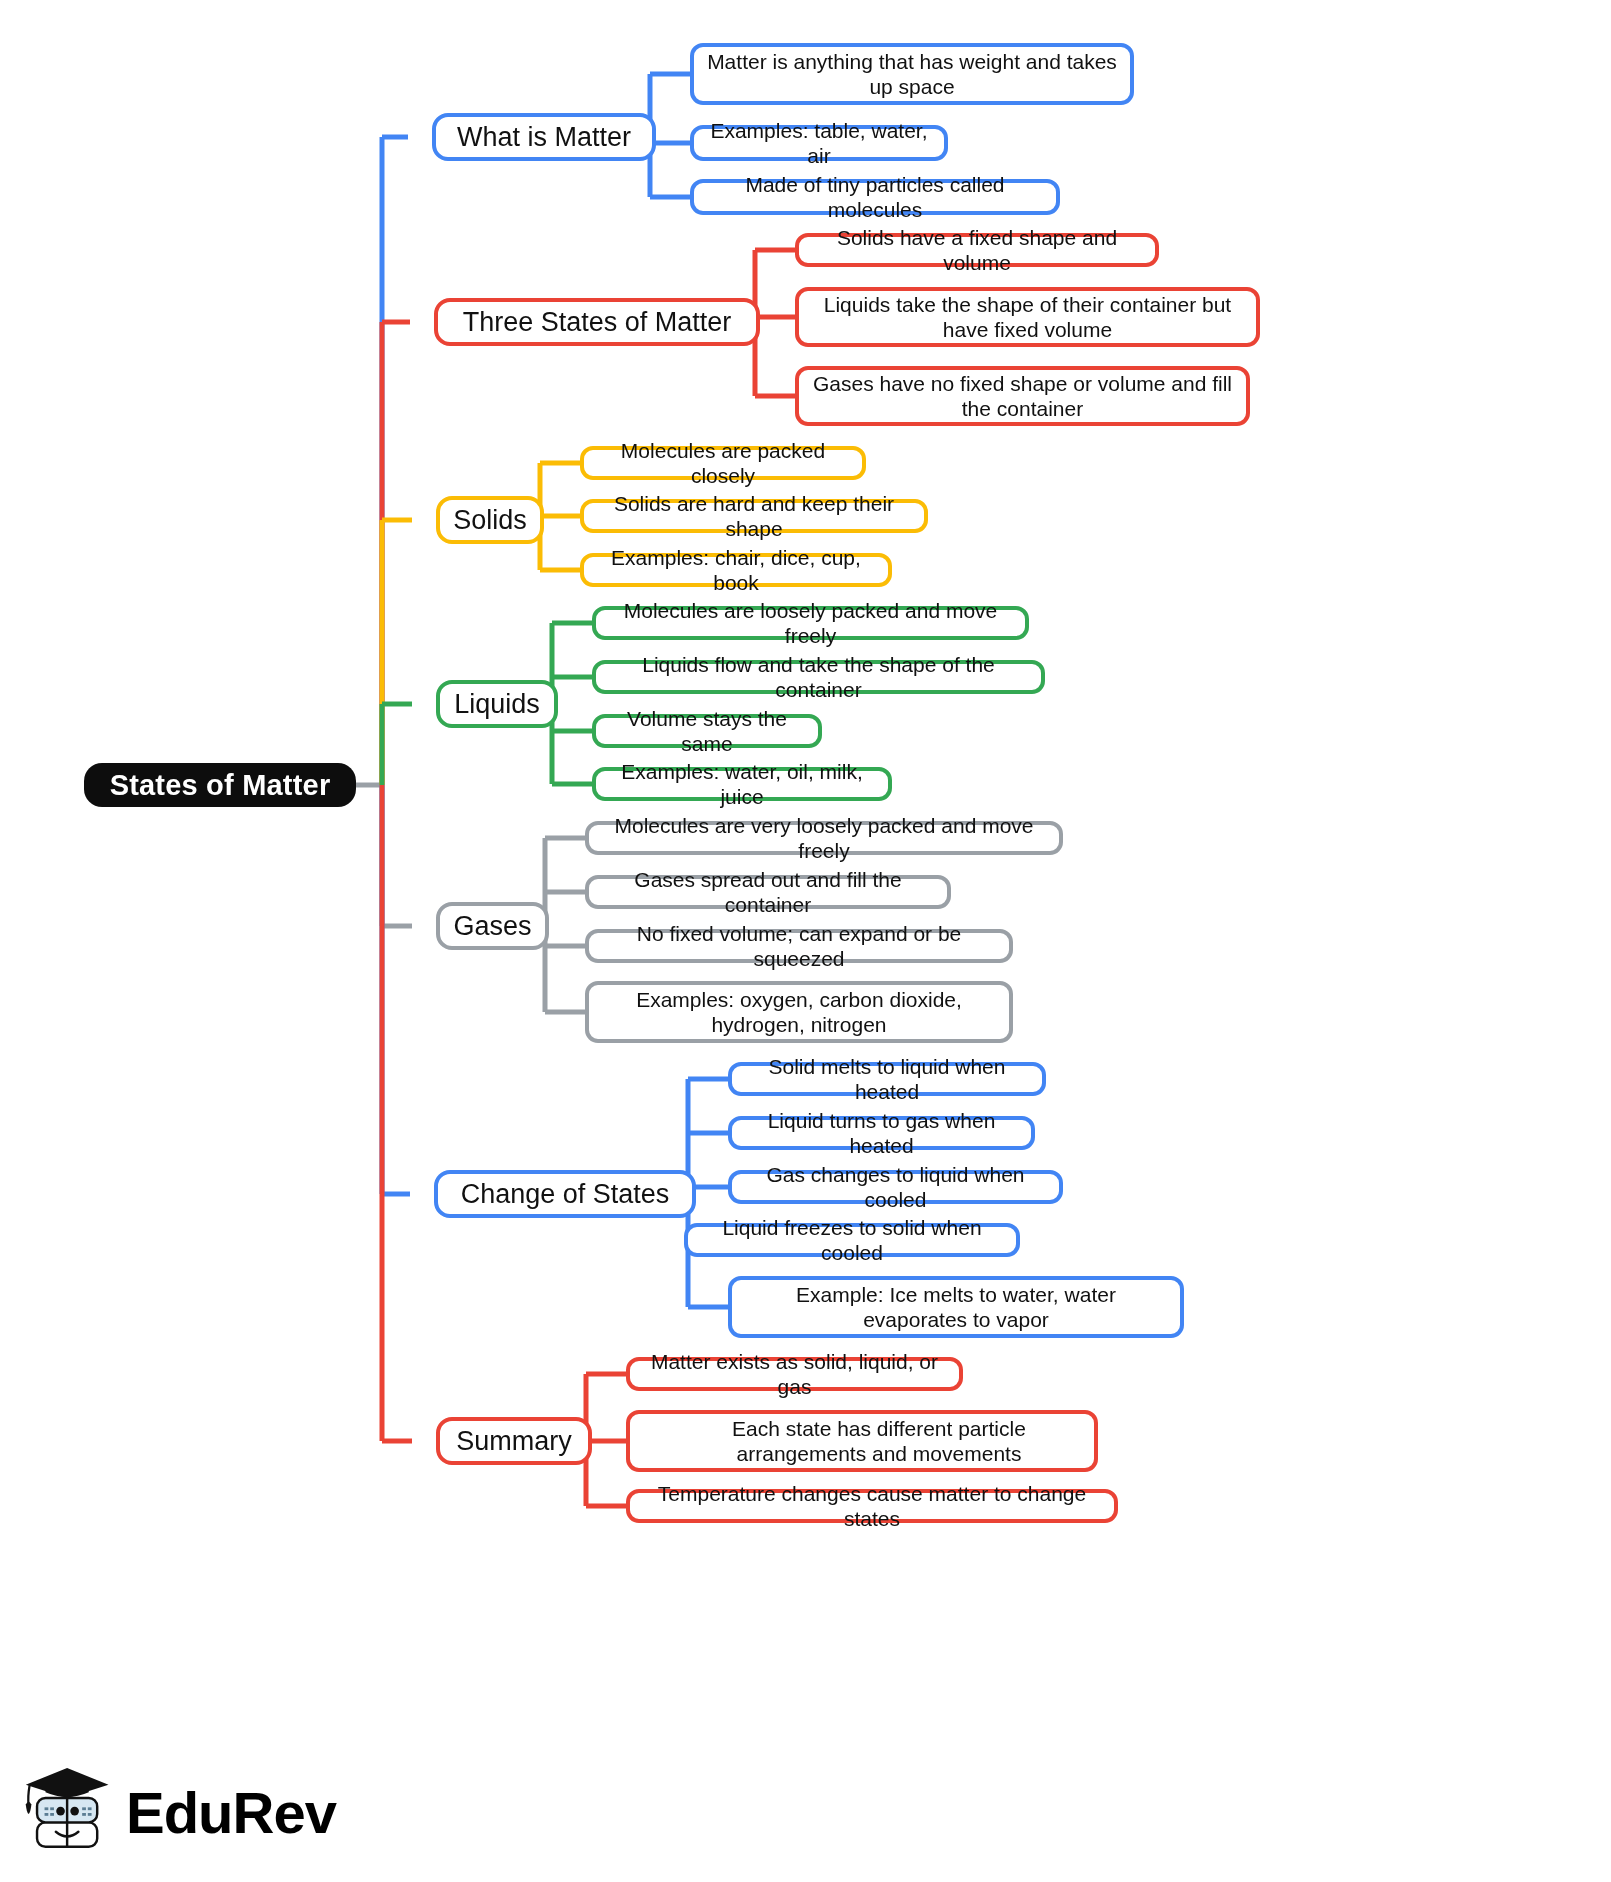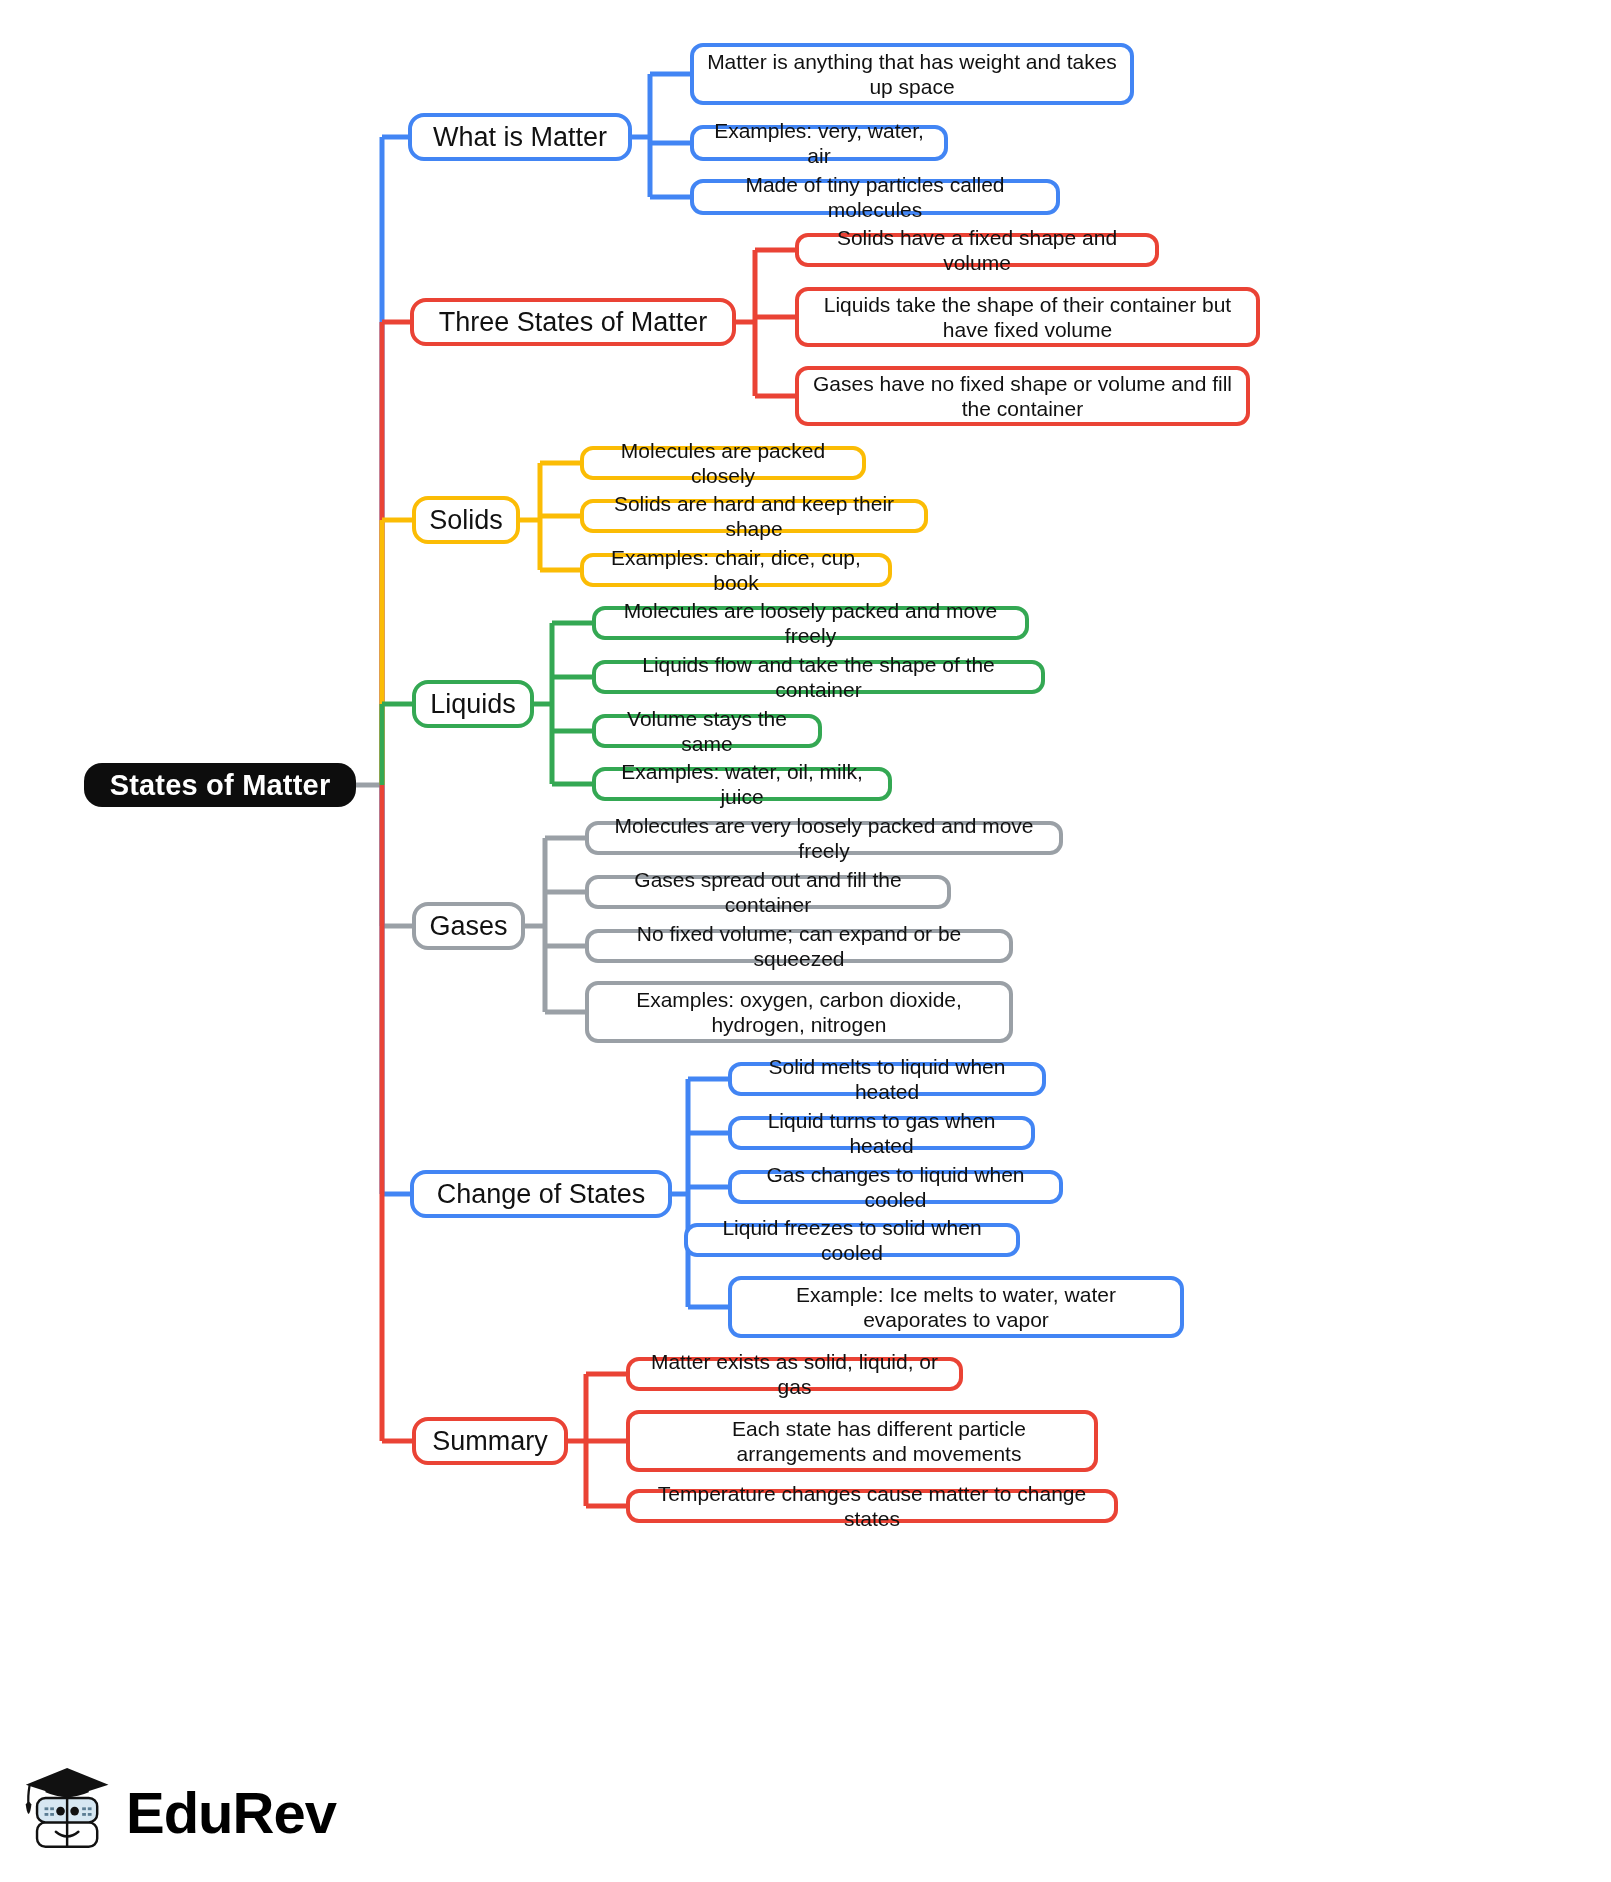--- a/index.html
+++ b/index.html
@@ -50,20 +50,21 @@
     border: none;
     letter-spacing: 0.2px;
   }
 
   .branch-node {
     border-width: 4px;
     border-style: solid;
     border-radius: 16px;
     font-size: 27px;
     padding: 2px 14px;
+    margin-left: 24px;
   }
 
   .leaf-node {
     border-width: 4px;
     border-style: solid;
     border-radius: 13px;
     font-size: 21px;
     padding: 4px 12px;
   }
 
@@ -150,21 +151,21 @@
       <polyline points="586,1374 586,1506" fill="none" stroke="#EA4335" stroke-width="5" stroke-linecap="butt" stroke-linejoin="miter"></polyline>
       <polyline points="586,1374 626,1374" fill="none" stroke="#EA4335" stroke-width="5" stroke-linecap="butt" stroke-linejoin="miter"></polyline>
       <polyline points="586,1441 626,1441" fill="none" stroke="#EA4335" stroke-width="5" stroke-linecap="butt" stroke-linejoin="miter"></polyline>
       <polyline points="586,1506 626,1506" fill="none" stroke="#EA4335" stroke-width="5" stroke-linecap="butt" stroke-linejoin="miter"></polyline>
     </svg>
 
   <div class="node root-node" id="root-node" style="left: 84px; top: 763px; width: 272px; height: 44px;">States of Matter</div>
 
   <div class="node branch-node" id="branch-0" style="left: 408px; top: 113px; width: 224px; height: 48px; border-color: rgb(66, 133, 244);">What is Matter</div>
   <div class="node leaf-node" id="leaf-0-0" style="left: 690px; top: 43px; width: 444px; height: 62px; border-color: rgb(66, 133, 244);">Matter is anything that has weight and takes up space</div>
-  <div class="node leaf-node" id="leaf-0-1" style="left: 690px; top: 125px; width: 258px; height: 36px; border-color: rgb(66, 133, 244);">Examples: very, water, air</div>
+  <div class="node leaf-node" id="leaf-0-1" style="left: 690px; top: 125px; width: 258px; height: 36px; border-color: rgb(66, 133, 244);">Examples: table, water, air</div>
   <div class="node leaf-node" id="leaf-0-2" style="left: 690px; top: 179px; width: 370px; height: 36px; border-color: rgb(66, 133, 244);">Made of tiny particles called molecules</div>
 
   <div class="node branch-node" id="branch-1" style="left: 410px; top: 298px; width: 326px; height: 48px; border-color: rgb(234, 67, 53);">Three States of Matter</div>
   <div class="node leaf-node" id="leaf-1-0" style="left: 795px; top: 233px; width: 364px; height: 34px; border-color: rgb(234, 67, 53);">Solids have a fixed shape and volume</div>
   <div class="node leaf-node" id="leaf-1-1" style="left: 795px; top: 287px; width: 465px; height: 60px; border-color: rgb(234, 67, 53);">Liquids take the shape of their container but have fixed volume</div>
   <div class="node leaf-node" id="leaf-1-2" style="left: 795px; top: 366px; width: 455px; height: 60px; border-color: rgb(234, 67, 53);">Gases have no fixed shape or volume and fill the container</div>
 
   <div class="node branch-node" id="branch-2" style="left: 412px; top: 496px; width: 108px; height: 48px; border-color: rgb(251, 188, 5);">Solids</div>
   <div class="node leaf-node" id="leaf-2-0" style="left: 580px; top: 446px; width: 286px; height: 34px; border-color: rgb(251, 188, 5);">Molecules are packed closely</div>
   <div class="node leaf-node" id="leaf-2-1" style="left: 580px; top: 499px; width: 348px; height: 34px; border-color: rgb(251, 188, 5);">Solids are hard and keep their shape</div>

